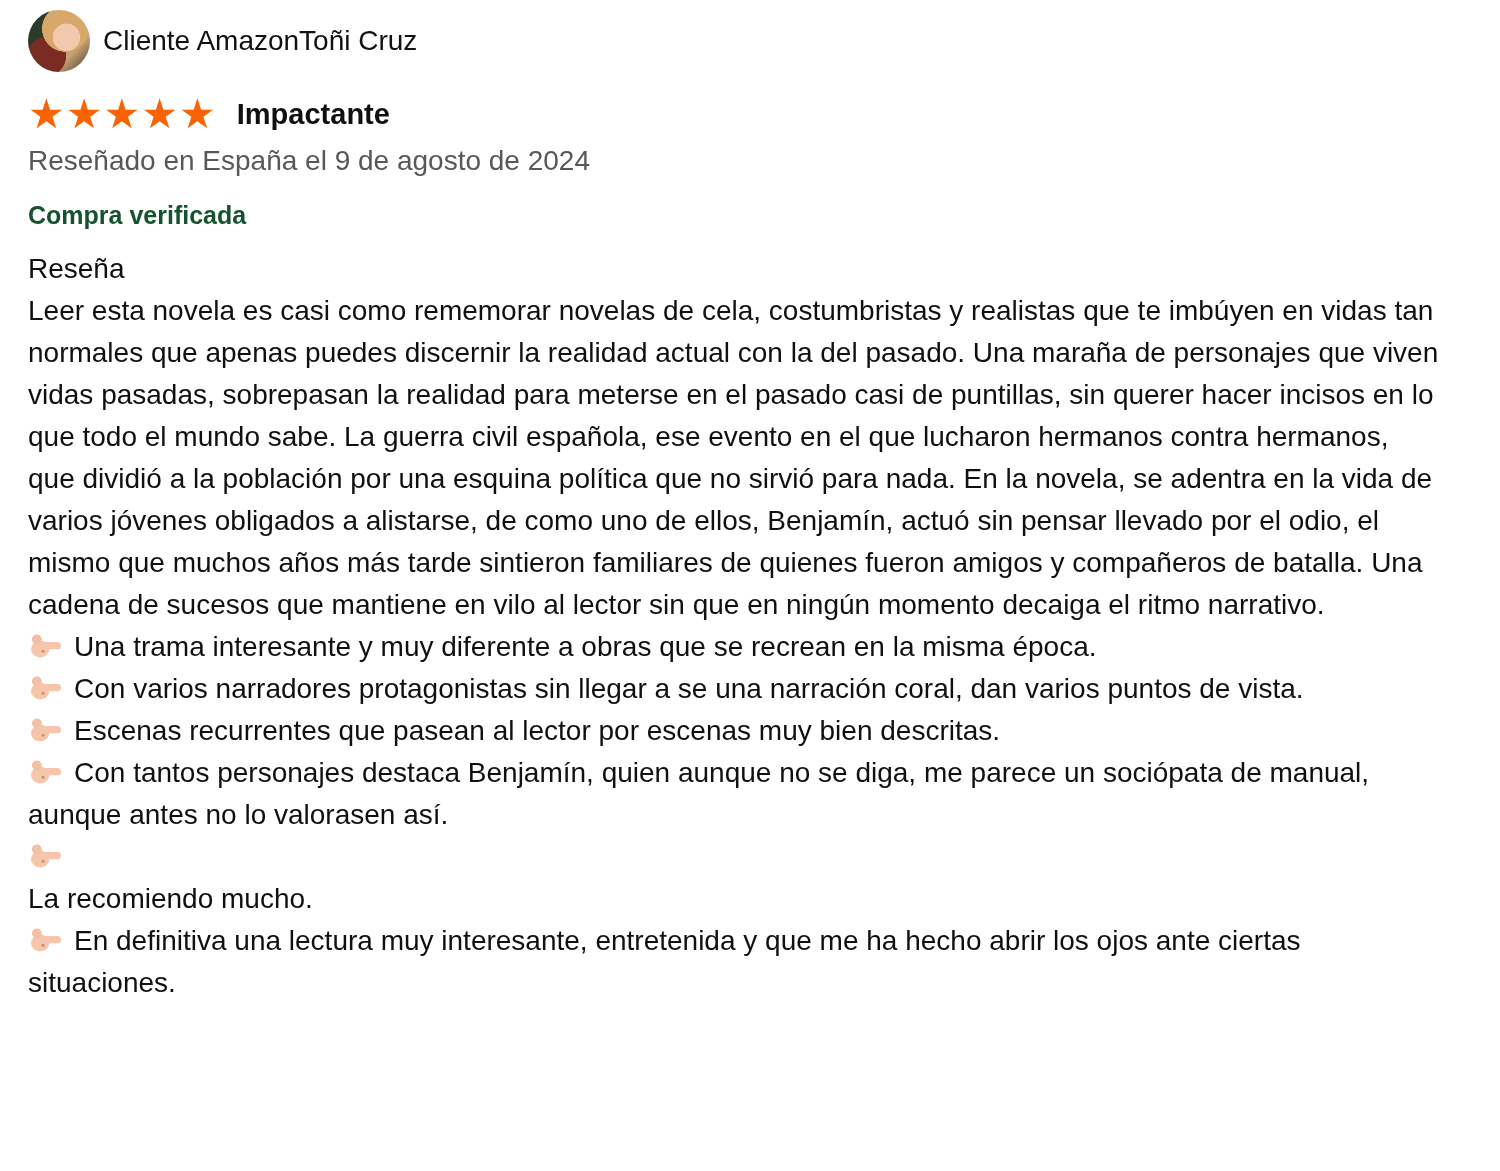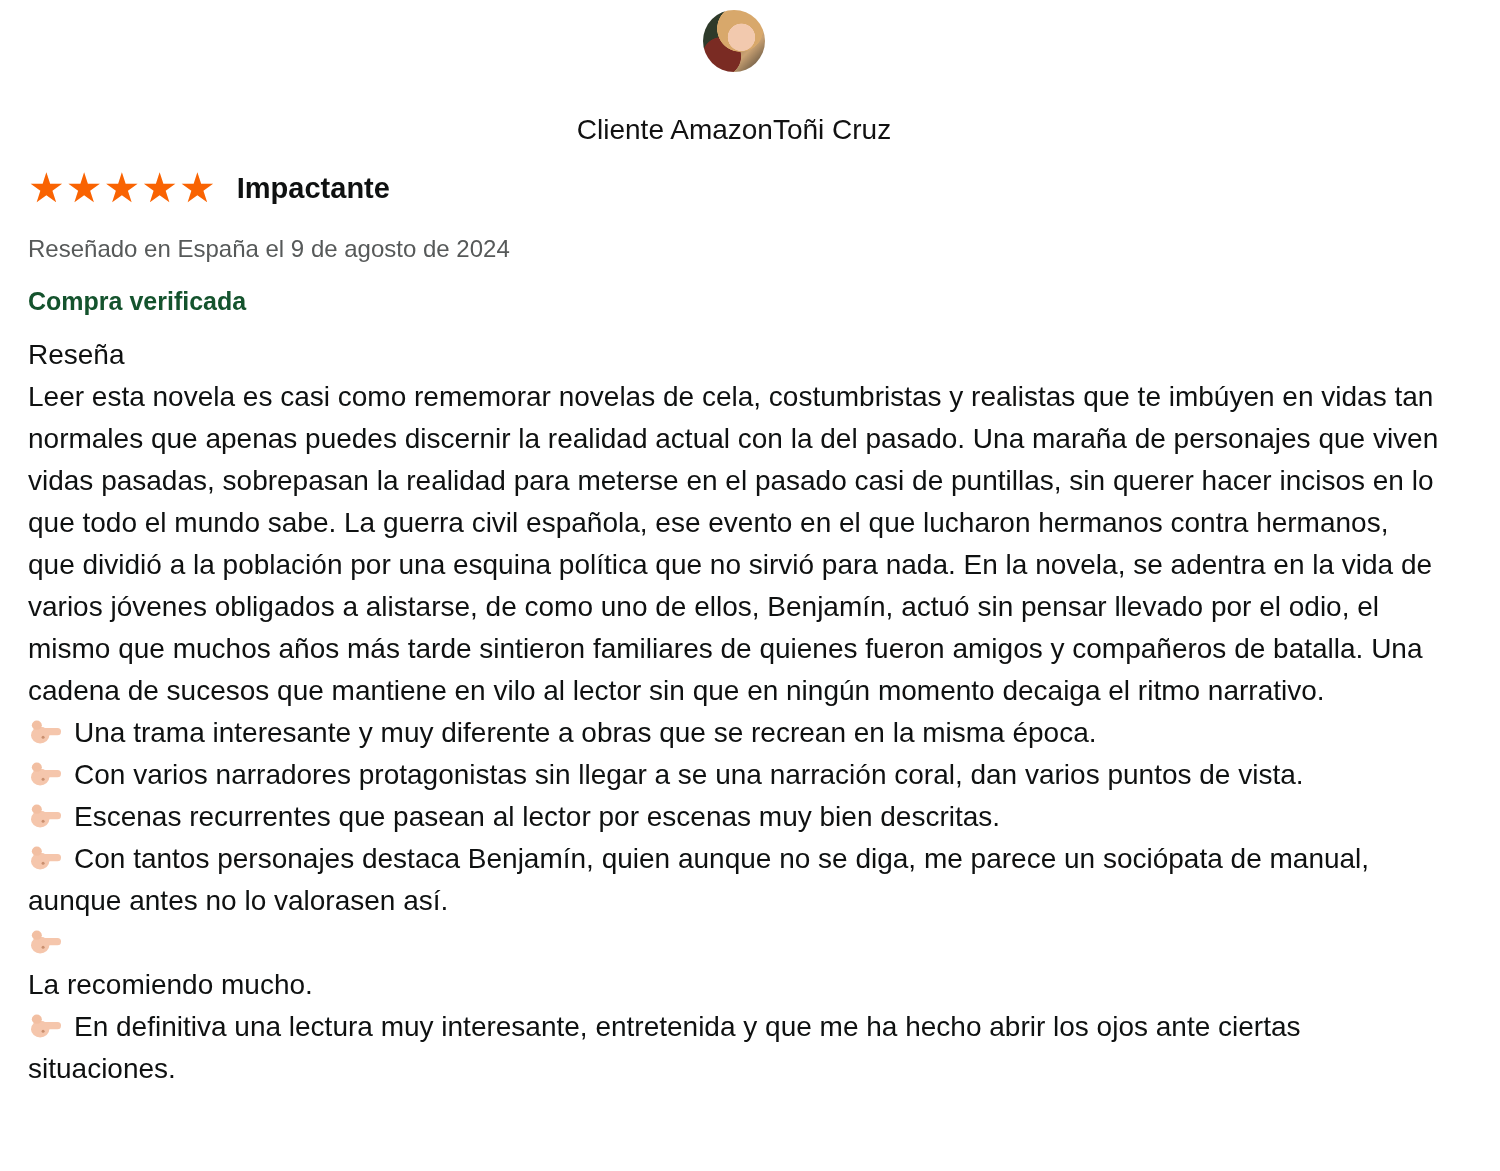--- a/index.html
+++ b/index.html
@@ -14,23 +14,22 @@
     height: 1171px;
     box-sizing: border-box;
     padding: 8px 60px 0 28px;
     overflow: hidden;
     background: #ffffff;
   }
   
   .reviewer-row {
     display: flex;
     align-items: center;
-    gap: 42px;
+    gap: 13px;
     margin-top: 2px;
-    flex-direction: column;
   }
   .avatar {
     width: 62px;
     height: 62px;
     border-radius: 50%;
     flex: 0 0 auto;
     background:
       radial-gradient(circle at 62% 44%, #f2c9ae 0 26%, rgba(242,201,174,0) 27%),
       radial-gradient(circle at 60% 30%, #d8a86b 0 40%, rgba(216,168,107,0) 41%),
       radial-gradient(circle at 30% 75%, #7a2b23 0 30%, rgba(122,43,35,0) 31%),
@@ -61,22 +60,22 @@
   .review-title {
     font-size: 29px;
     font-weight: 700;
     color: #0F1111;
     margin-left: 20px;
     cursor: pointer;
     text-align: right;
   }
   
   .review-date {
-    margin-top: 26px;
-    font-size: 24px;
+    margin-top: 10px;
+    font-size: 28px;
     color: #565959;
   }
   .verified-badge {
     margin-top: 24px;
     font-size: 25px;
     font-weight: 700;
     color: #14532d;
     cursor: pointer;
     display: inline-block;
   }

